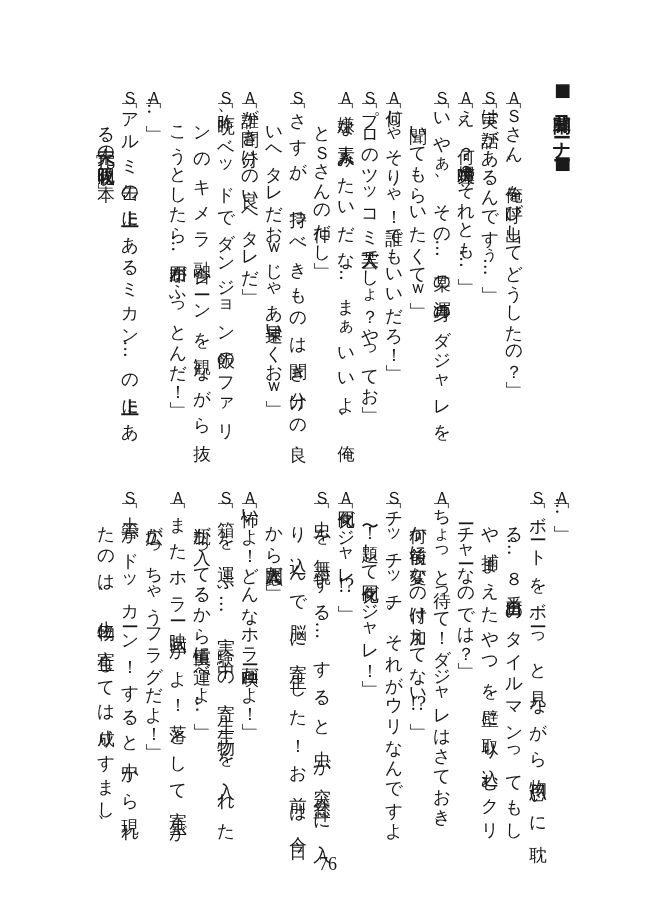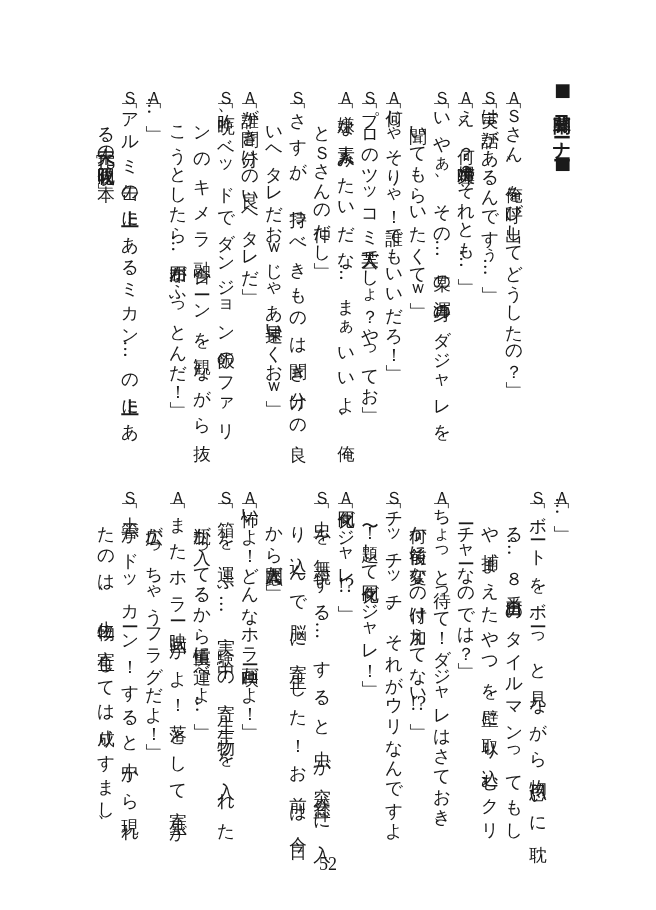--- a/index.html
+++ b/index.html
@@ -215,14 +215,14 @@
       </div>
     <div class="line just">
         <span class="spk">Ｓ</span>
         <span class="txt">「土管がドッカーン！すると中から現れ</span>
       </div>
     <div class="line cont just">
         <span class="txt">たのは、生物に寄生しては成りすまし、</span>
       </div>
   </div>
 
-  <div class="page-number">52</div>
+  <div class="page-number">76</div>
 </div>
 
 </body></html>

